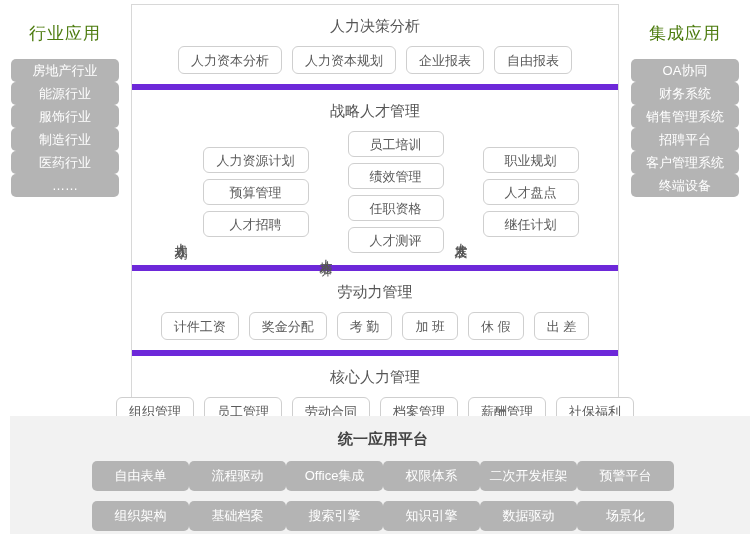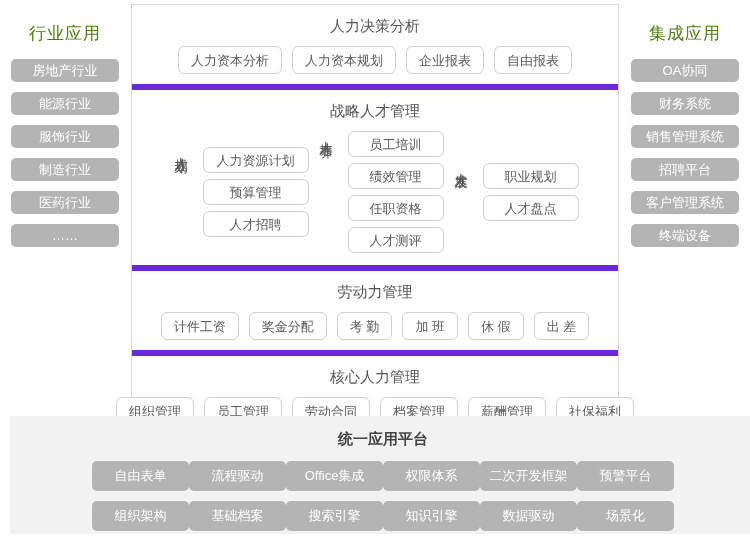--- a/index.html
+++ b/index.html
@@ -61,21 +61,21 @@
   .side-title {
     font-size: 17px;
     color: #4d7c0f;
     margin-bottom: 14px;
     margin-top: 14px;
     letter-spacing: 1px;
   }
   .side-item {
     width: 108px;
     height: 23px;
-    margin-bottom: 10px;
+    margin-bottom: 0;
   }
 
   
   #center {
     position: absolute;
     left: 131px;
     top: 4px;
     width: 488px;
     border: 1px solid #d8d8d8;
     box-sizing: border-box;
@@ -106,21 +106,21 @@
   
   .strategic-wrap {
     display: flex;
     justify-content: center;
     align-items: center;
     gap: 8px;
     padding: 0 6px 2px 6px;
   }
   .group {
     display: flex;
-    align-items: flex-start;
+    align-items: flex-end;
     gap: 15px;
     font-family: Liberation Serif, serif;
   }
   .vlabel {
     font-size: 13px;
     color: #555555;
     width: 16px;
     line-height: 1.15;
     text-align: center;
     writing-mode: vertical-rl;
@@ -225,20 +225,21 @@
             <div class="pill">任职资格</div>
             <div class="pill">人才测评</div>
           </div>
         </div>
 
         <div class="group">
           <div class="vlabel">人才发展</div>
           <div class="stack">
             <div class="pill">职业规划</div>
             <div class="pill">人才盘点</div>
+            <div class="pill">继任计划</div>
           </div>
         </div>
 
       </div>
     </div>
 
     <div class="section">
       <div class="section-title">劳动力管理</div>
       <div class="row">
         <div class="pill">计件工资</div>

